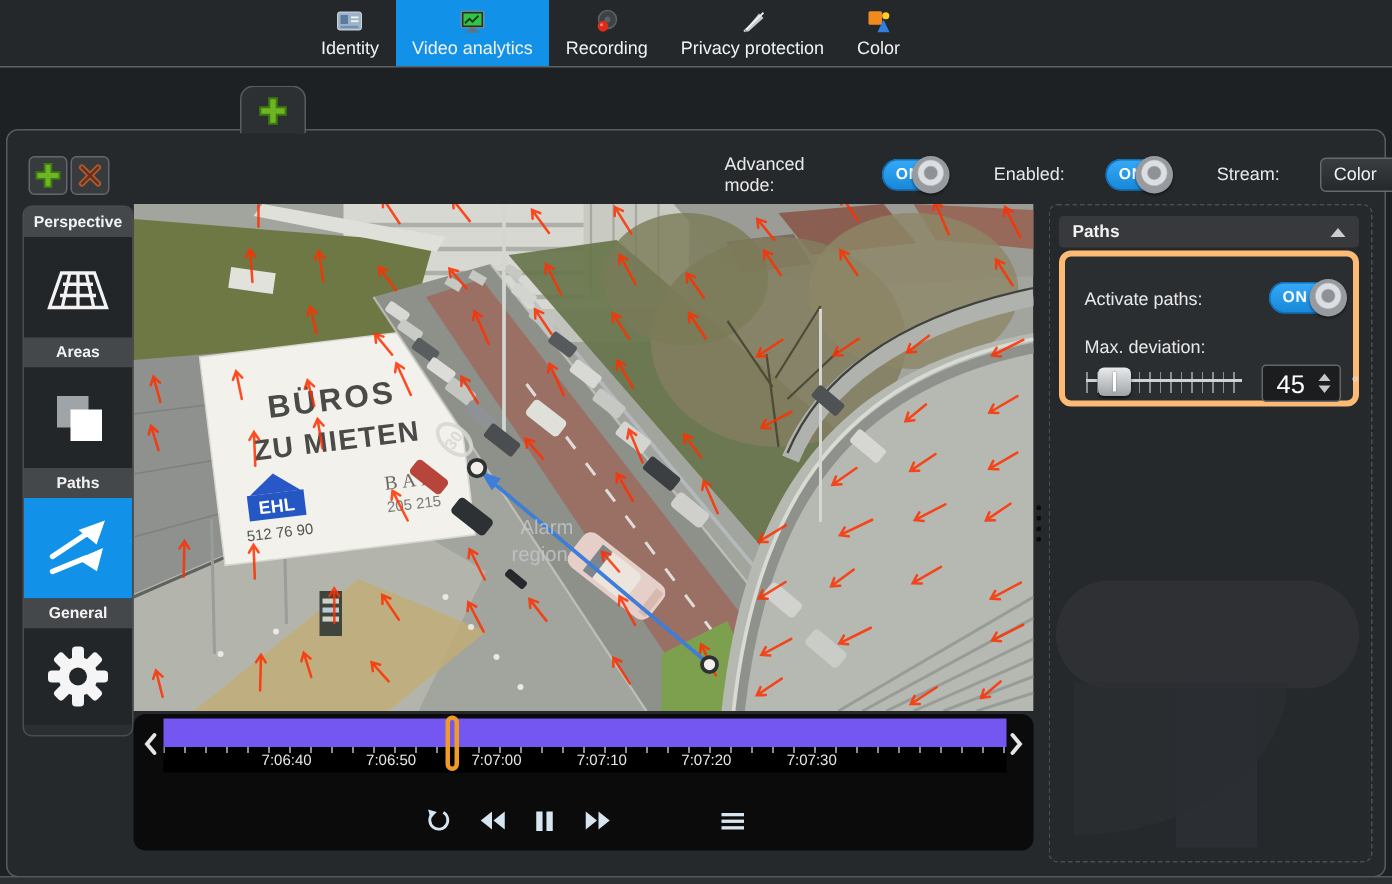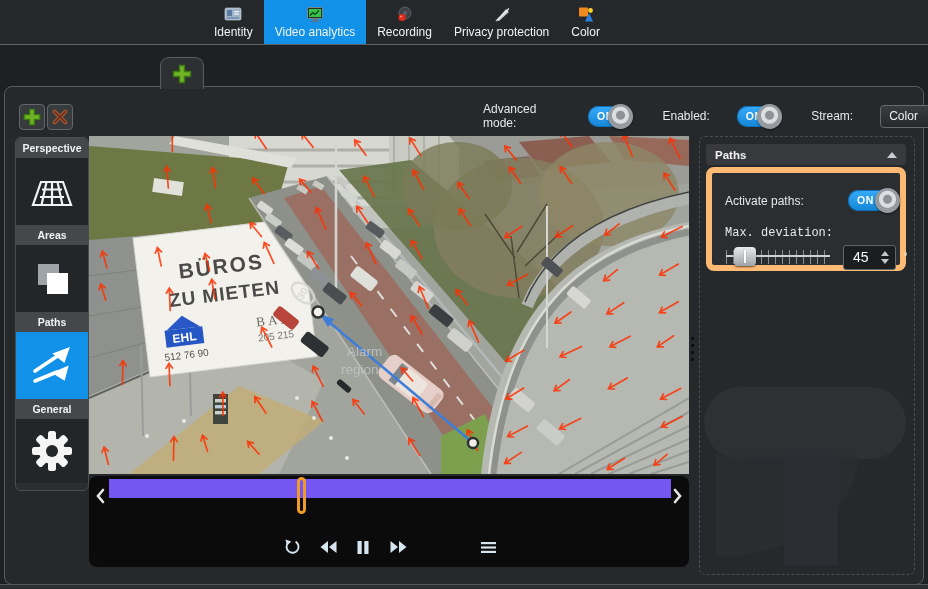--- a/index.html
+++ b/index.html
@@ -57,33 +57,33 @@
   .tl-arrow{position:absolute;top:7px;width:16px;height:26px;display:flex;align-items:center;justify-content:center;}
   .tr-btn{position:absolute;top:58px;width:30px;height:26px;display:flex;align-items:center;justify-content:center;}
   
   #right-panel{position:absolute;left:694px;top:49px;width:214px;height:437px;
     border:1px dashed #4b4e52;border-radius:6px;}
   #acc-header{position:absolute;left:6px;top:7px;width:200px;height:21px;background:#37393c;border-radius:3px;
     display:flex;align-items:center;color:#f2f2f2;font-size:11.5px;font-weight:bold;box-sizing:border-box;padding:0 9px;}
   #acc-header .tri{margin-left:auto;width:0;height:0;border-left:5px solid transparent;border-right:5px solid transparent;
     border-bottom:6px solid #c9cdd1;}
   #acc-body{position:absolute;left:6px;top:30px;width:200px;height:104px;background:#2b2e31;
-    border:6px solid #fdba74;border-radius:8px;box-sizing:border-box;color:#e8e8e8;font-size:12px;}
+    border:4px solid #fdba74;border-radius:8px;box-sizing:border-box;color:#e8e8e8;font-size:12px;}
   #acc-body .row-label{position:absolute;left:13px;}
   #slider{position:absolute;left:14px;top:77px;width:104px;height:14px;
     background:
       linear-gradient(rgba(0,0,0,0) 5px,#cfd2d5 5px 7px,rgba(0,0,0,0) 7px),
       repeating-linear-gradient(90deg,#8b8e91 0 1px,transparent 1px 7px);}
   #slider-knob{position:absolute;top:-3px;width:22px;height:19px;border-radius:4px;
     background:linear-gradient(#e9ebed,#9fa3a7);box-shadow:0 1px 2px rgba(0,0,0,.6);}
   #slider-knob:after{content:"";position:absolute;left:10px;top:3px;width:2px;height:13px;background:#fff;box-shadow:0 0 1px #555;}
   #spinner{position:absolute;left:131px;top:72px;width:53px;height:25px;background:#1b1d1f;border:1px solid #64676a;
     border-radius:3px;box-sizing:border-box;}
   #spinner input{position:absolute;left:7px;top:2px;width:26px;border:none;background:transparent;color:#fff;
-    font-size:14px;font-family:"Liberation Sans",sans-serif;outline:none;}
+    font-size:17px;font-family:"Liberation Sans",sans-serif;outline:none;}
   .spin-up{position:absolute;right:6px;top:5px;width:0;height:0;border-left:4px solid transparent;border-right:4px solid transparent;border-bottom:5px solid #c3c7cb;}
   .spin-dn{position:absolute;right:6px;bottom:5px;width:0;height:0;border-left:4px solid transparent;border-right:4px solid transparent;border-top:5px solid #c3c7cb;}
   #deg-unit{position:absolute;left:191px;top:77px;font-size:12px;color:#e4e4e4;}
   
   .ghost-band{position:absolute;left:4px;top:250px;width:202px;height:72px;border-radius:36px;background:#34373c;opacity:.55;}
   .ghost-pillar{position:absolute;left:84px;top:316px;width:54px;height:112px;background:#2d3035;opacity:.85;}
   .ghost-arc{position:absolute;left:16px;top:318px;width:142px;height:102px;border-radius:0 0 100% 0;background:#2b2e32;opacity:.8;}
   
   #splitter{position:absolute;left:690px;top:337px;width:4px;height:32px;display:flex;flex-direction:column;gap:4px;align-items:center;}
   #splitter i{width:3px;height:3px;background:#0b0c0d;border-radius:1px;}
@@ -468,20 +468,31 @@
     </svg>
   </div>
 
   <div id="media">
     <div class="tl-arrow" style="left:3px;">
       <svg width="10" height="16" viewBox="0 0 10 16">
           <path d="M8,2 L3,8 L8,14" stroke="#e6e6e6" stroke-width="2.6" fill="none" stroke-linecap="round"></path>
         </svg>
     </div>
     <div id="tl-bar" style="background: rgb(116, 86, 241);"></div>
+    <div id="tl-strip">
+      <div id="tl-ticks"></div>
+      <div id="tl-labels">
+          <span class="tl-label" style="left: 14.6%;">7:06:40</span>
+          <span class="tl-label" style="left: 27%;">7:06:50</span>
+          <span class="tl-label" style="left: 39.5%;">7:07:00</span>
+          <span class="tl-label" style="left: 52%;">7:07:10</span>
+          <span class="tl-label" style="left: 64.4%;">7:07:20</span>
+          <span class="tl-label" style="left: 76.9%;">7:07:30</span>
+        </div>
+    </div>
     <div id="tl-marker" style="border-color: rgb(240, 154, 40); left: 207.704px;"></div>
     <div class="tl-arrow" style="right:3px;left:auto;">
       <svg width="10" height="16" viewBox="0 0 10 16">
           <path d="M2,2 L7,8 L2,14" stroke="#e6e6e6" stroke-width="2.6" fill="none" stroke-linecap="round"></path>
         </svg>
     </div>
     <div class="tr-btn" style="left:188px;">
       <svg width="18" height="18" viewBox="0 0 18 18">
           <path d="M12.6,3.6 A6,6 0 1 1 5.2,4.6" fill="none" stroke="#d7e5f0" stroke-width="1.9"></path>
           <polygon points="2.4,1.6 8.2,3.4 4.0,7.6" fill="#d7e5f0"></polygon>
@@ -518,21 +529,21 @@
     <div id="acc-header">
       <span>Paths</span>
       <span class="tri"></span>
     </div>
     <div id="acc-body">
       <span class="row-label" style="top:21px;">Activate paths:</span>
       <div class="toggle" style="position:absolute;left:136px;top:17px;">
         <span class="on">ON</span>
         <span class="knob"></span>
       </div>
-      <span class="row-label" style="top:53px;font-family:Liberation Mono, monospace;">Max. deviation:</span>
+      <span class="row-label" style="top:53px;">Max. deviation:</span>
       <div id="slider">
         <div id="slider-knob" style="left: calc(18% - 11px);"></div>
       </div>
       <div id="spinner">
         <input value="45" style="">
         <span class="spin-up"></span>
         <span class="spin-dn"></span>
       </div>
       <span id="deg-unit">°</span>
     </div>

